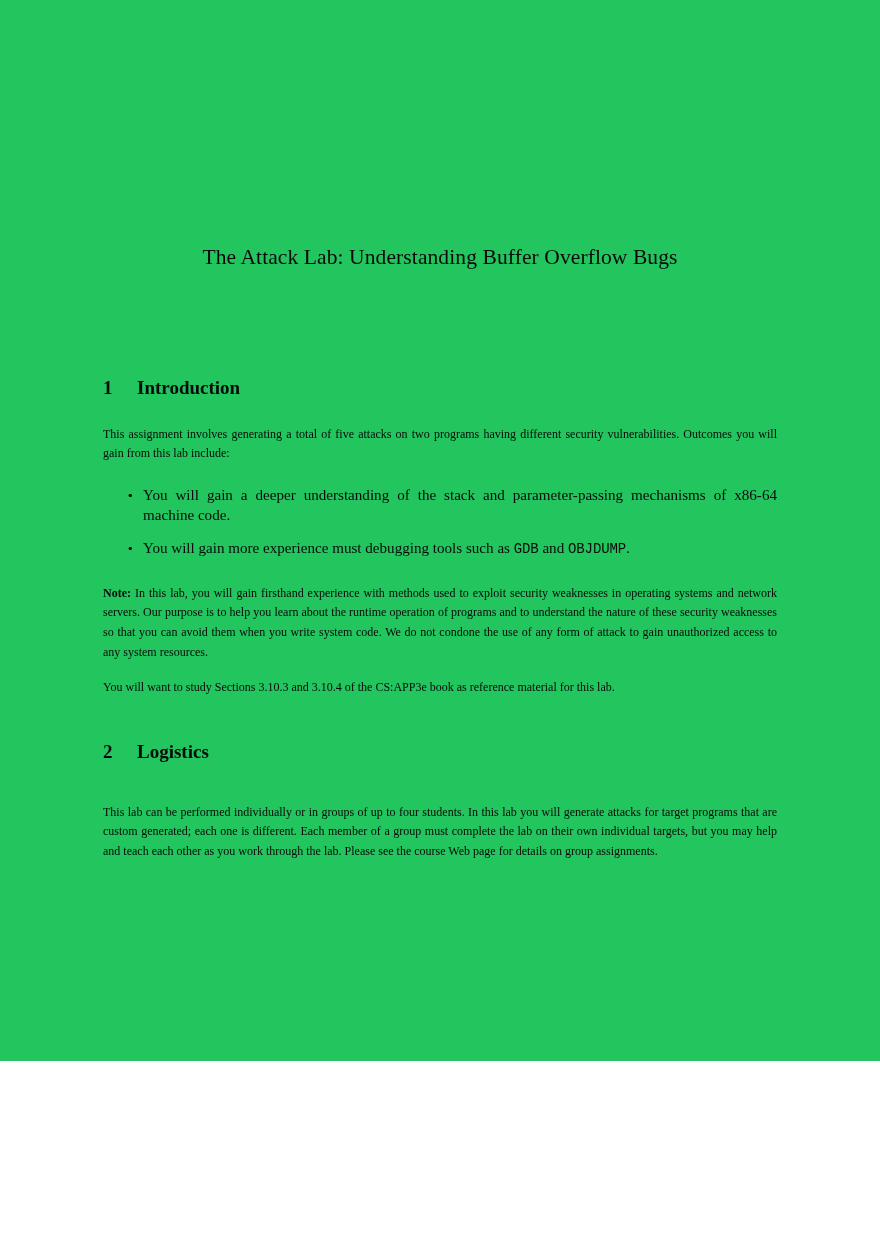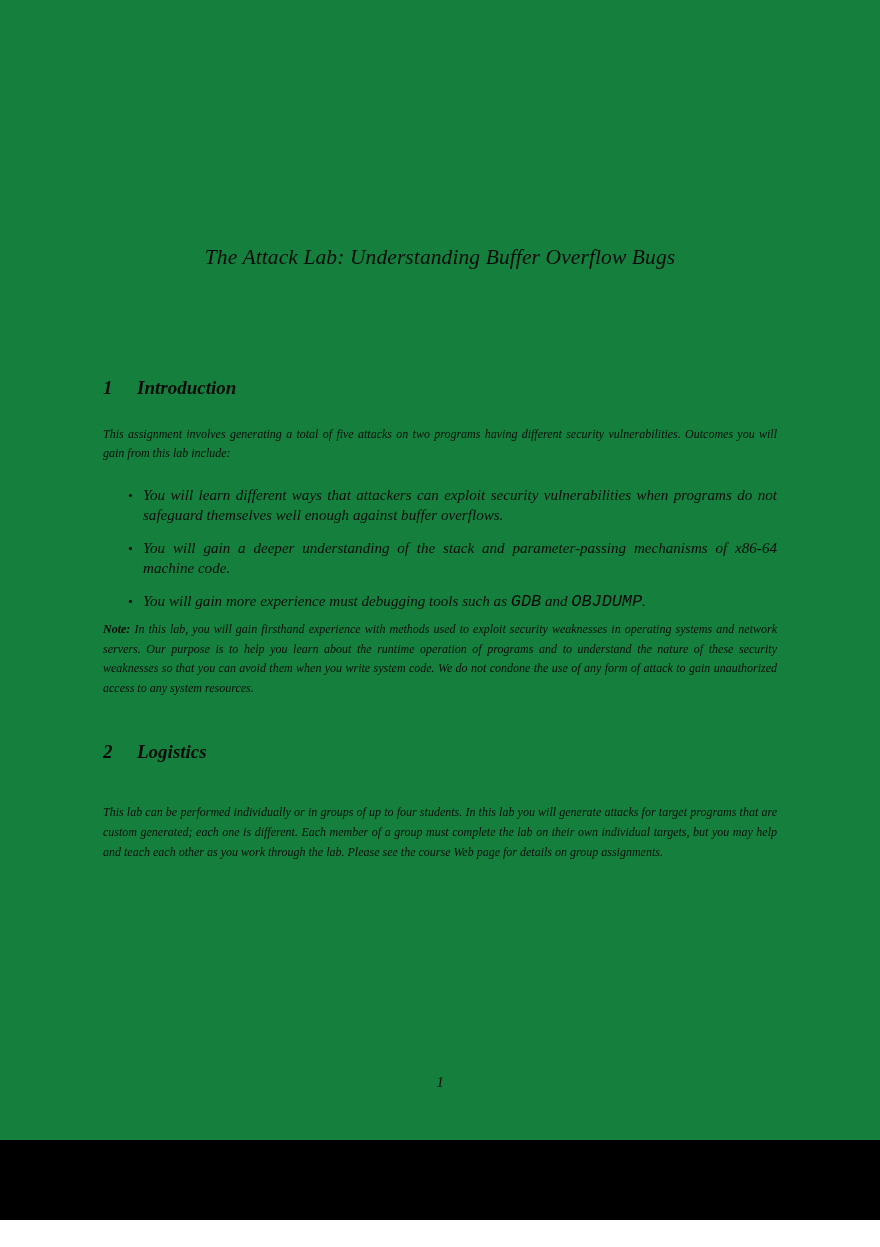--- a/index.html
+++ b/index.html
@@ -3,26 +3,25 @@
 <meta charset="utf-8">
 <style>
   html, body {
     margin: 0;
     padding: 0;
     background: #ffffff;
   }
   .page {
     position: relative;
     width: 880px;
-    height: 1220px;
-    background: #15803d;
+    height: 1061px;
+    background: #22c55e;
     overflow: hidden;
     font-family: "Liberation Serif", "DejaVu Serif", serif;
     color: #0a0a0a;
-    font-style: italic;
   }
   .doc-body {
     position: absolute;
     left: 103px;
     top: 0;
     width: 674px;
   }
   .doc-title {
     text-align: center;
     font-size: 21.5px;
@@ -45,21 +44,21 @@
 
   p.body-text {
     font-size: 12px;
     line-height: 19.6px;
     text-align: justify;
     text-justify: inter-word;
     margin: 0;
     hyphens: manual;
   }
   #intro-paragraph { margin-top: 26px; }
-  #note-paragraph  { margin-top: 8px; }
+  #note-paragraph  { margin-top: 24px; }
   #study-paragraph { margin-top: 16px; }
   #logistics-paragraph { margin-top: 40px; }
 
   ul.bullet-list {
     list-style: none;
     margin: 22px 0 0 0;
     padding: 0;
   }
   ul.bullet-list > li {
     position: relative;
@@ -74,21 +73,21 @@
   ul.bullet-list > li .bullet-marker {
     position: absolute;
     left: 25px;
     top: 0;
     font-size: 13px;
     line-height: 19.6px;
   }
   .bold-lead { font-weight: bold; }
   .tt {
     font-family: "Liberation Mono", "DejaVu Sans Mono", monospace;
-    font-size: 17px;
+    font-size: 14px;
     letter-spacing: -0.1px;
   }
   .page-number {
     position: absolute;
     left: 0;
     right: 0;
     top: 1074px;
     text-align: center;
     font-size: 14.5px;
   }
@@ -113,40 +112,40 @@
     <div class="section-heading" id="sec-intro-heading">
       <span class="sec-num">1</span>
       <span>Introduction</span>
     </div>
 
     <p class="body-text" id="intro-paragraph">This assignment involves generating a total of five attacks on two programs having different security vulnerabilities. Outcomes you will gain from this lab include:</p>
 
     <ul class="bullet-list">
       <li>
         <span class="bullet-marker">•</span>
-        <span>You will learn different ways that attackers can exploit security vulnerabilities when programs do not safeguard themselves well enough against buffer overflows.</span>
       </li>
       <li>
         <span class="bullet-marker">•</span>
       </li>
       <li>
         <span class="bullet-marker">•</span>
         <span>You will gain a deeper understanding of the stack and parameter-passing mechanisms of x86-64 machine code.</span>
       </li>
       <li>
         <span class="bullet-marker">•</span>
       </li>
       <li>
         <span class="bullet-marker">•</span>
         <span><span>You will gain more experience must debugging tools such as </span><span class="tt">GDB</span><span> and </span><span class="tt">OBJDUMP</span><span>.</span></span>
       </li>
     </ul>
 
     <p class="body-text" id="note-paragraph"><span class="bold-lead">Note:</span><span> In this lab, you will gain firsthand experience with methods used to exploit security weaknesses in operating systems and network servers. Our purpose is to help you learn about the runtime operation of programs and to understand the nature of these security weaknesses so that you can avoid them when you write system code. We do not condone the use of any form of attack to gain unauthorized access to any system resources.</span></p>
 
+    <p class="body-text" id="study-paragraph">You will want to study Sections 3.10.3 and 3.10.4 of the CS:APP3e book as reference material for this lab.</p>
 
     <div class="section-heading" id="sec-logistics-heading">
       <span class="sec-num">2</span>
       <span>Logistics</span>
     </div>
 
     <p class="body-text" id="logistics-paragraph">This lab can be performed individually or in groups of up to four students. In this lab you will generate attacks for target programs that are custom generated; each one is different. Each member of a group must complete the lab on their own individual targets, but you may help and teach each other as you work through the lab. Please see the course Web page for details on group assignments.</p>
 
   </div>
 

